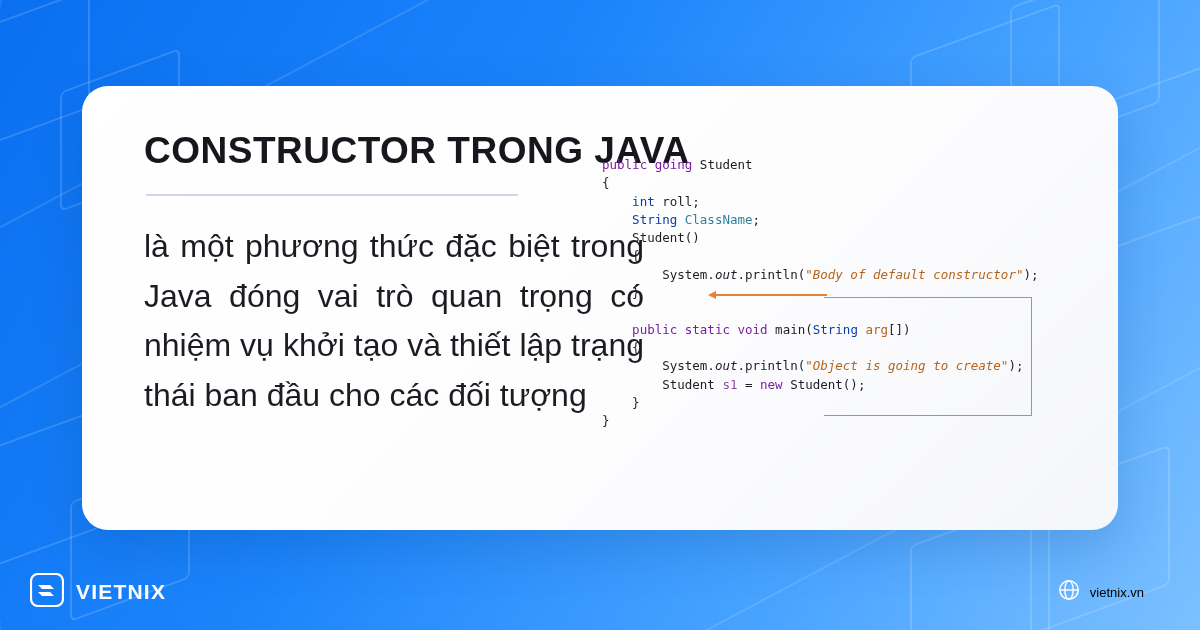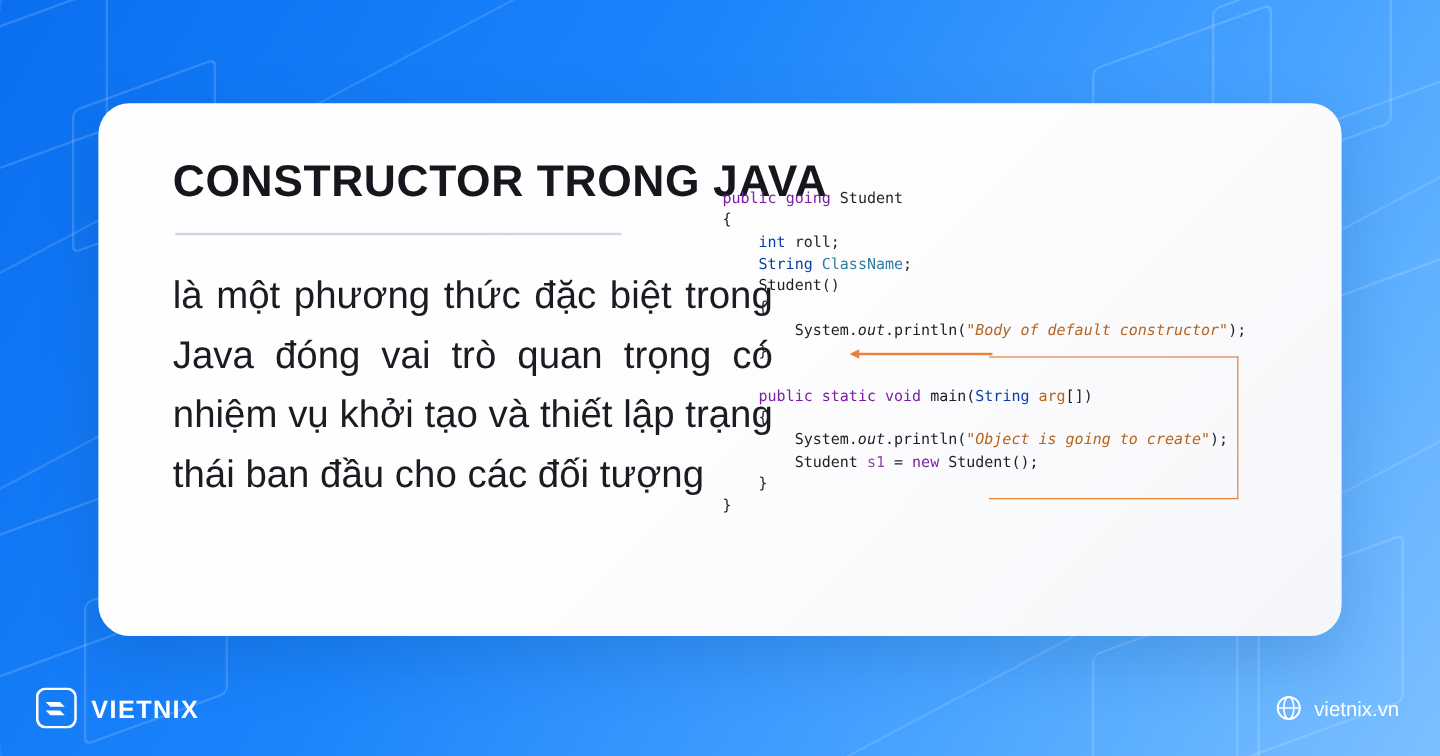--- a/index.html
+++ b/index.html
@@ -135,31 +135,31 @@
   }
 
   
   .footer {
     position: absolute;
     left: 0; right: 0; bottom: 0;
     height: 76px;
     display: flex;
     align-items: center;
     justify-content: space-between;
-    padding: 0 34px 0 30px;
+    padding: 0 56px 0 30px;
   }
   .brand { display: flex; align-items: center; gap: 12px; }
   .brand-name {
     color: #ffffff;
     font-size: 21px;
     font-weight: bold;
     letter-spacing: 1.2px;
   }
   .site { display: flex; align-items: center; gap: 10px; }
-  .site-url { color: #ffffff; font-size: 17px; }
+  .site-url { color: #000000; font-size: 13px; }
 </style>
 </head>
 <body>
 
 <div class="bg">
   <div class="bg-stripe"></div>
   <div class="hex h1"></div>
   <div class="hex h2"></div>
   <div class="hex h3"></div>
   <div class="hex h4"></div>

